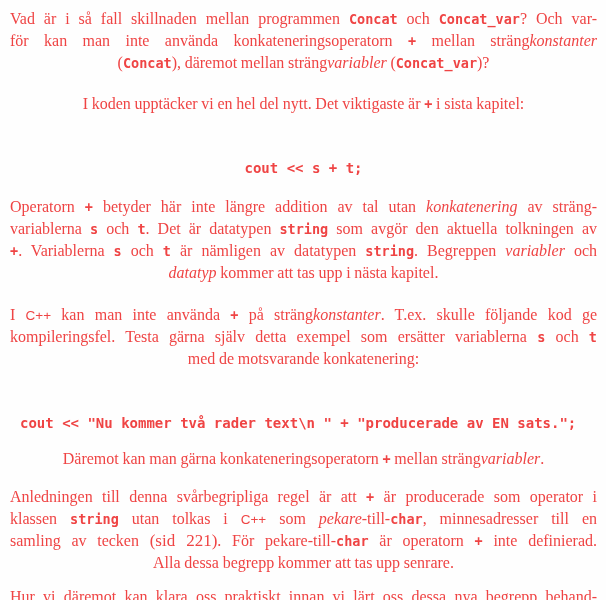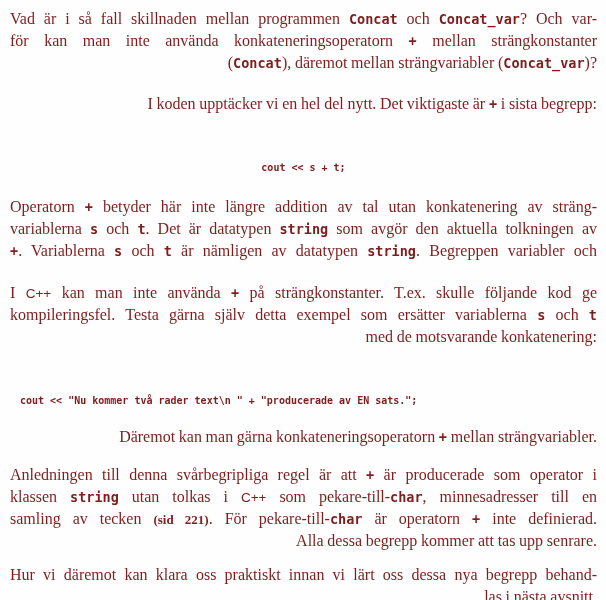--- a/index.html
+++ b/index.html
@@ -6,56 +6,56 @@
     margin: 0;
     padding: 0;
     background: #ffffff;
   }
   .page {
     position: relative;
     width: 606px;
     height: 600px;
     box-sizing: border-box;
     background: #fefefe;
-    color: #7f1d1d;
+    color: #ef4444;
     padding: 8px 9px 0 10px;
     font-family: "Liberation Serif", serif;
     font-size: 16px;
     line-height: 22px;
     overflow: hidden;
   }
   .para { margin: 0; }
   .line {
     height: 22px;
     overflow: hidden;
-    text-align: right;
+    text-align: center;
     word-spacing: -0.3px;
   }
   .line.j {
     text-align: justify;
     text-align-last: justify;
   }
   
   .s-r { font-style: normal; }
-  .s-i { }
+  .s-i { font-style: italic; }
   .s-c {
     font-family: "DejaVu Sans Mono", monospace;
     font-weight: 700;
     font-size: 13.5px;
   }
   .s-x {
     font-family: "Liberation Sans", sans-serif;
     font-size: 13.5px;
   }
-  .s-sm { font-size: 13px; font-weight: bold; }
+  .s-sm { font-size: 17px; }
   
   .codeline {
     font-family: "DejaVu Sans Mono", monospace;
     font-weight: 700;
-    font-size: 10px;
+    font-size: 14px;
     line-height: 22px;
     height: 22px;
     white-space: pre;
     overflow: hidden;
     margin-top: 42px;
   }
   .codeline.center { text-align: center; }
   .codeline.left { text-align: left; padding-left: 10px; }
   
   #doc > div:nth-child(1) { margin-bottom: 19px; }
@@ -72,27 +72,28 @@
 <body>
 
 <div class="page">
   <div id="doc">
       <div class="para">
         <div class="line j"><span class="s-r">Vad är i så fall skillnaden mellan programmen </span><span class="s-c">Concat</span><span class="s-r"> och </span><span class="s-c">Concat_var</span><span class="s-r">? Och var-</span></div>
         <div class="line j"><span class="s-r">för kan man inte använda konkateneringsoperatorn </span><span class="s-c">+</span><span class="s-r"> mellan sträng</span><span class="s-i">konstanter</span></div>
         <div class="line"><span class="s-r">(</span><span class="s-c">Concat</span><span class="s-r">), däremot mellan sträng</span><span class="s-i">variabler</span><span class="s-r"> (</span><span class="s-c">Concat_var</span><span class="s-r">)?</span></div>
       </div>
       <div class="para">
-        <div class="line"><span class="s-r">I koden upptäcker vi en hel del nytt. Det viktigaste är </span><span class="s-c">+</span><span class="s-r"> i sista begrepp:</span></div>
+        <div class="line"><span class="s-r">I koden upptäcker vi en hel del nytt. Det viktigaste är </span><span class="s-c">+</span><span class="s-r"> i sista kapitel:</span></div>
       </div>
       <div class="codeline center">cout &lt;&lt; s + t;</div>
       <div class="para">
         <div class="line j"><span class="s-r">Operatorn </span><span class="s-c">+</span><span class="s-r"> betyder här inte längre addition av tal utan </span><span class="s-i">konkatenering</span><span class="s-r"> av sträng-</span></div>
         <div class="line j"><span class="s-r">variablerna </span><span class="s-c">s</span><span class="s-r"> och </span><span class="s-c">t</span><span class="s-r">. Det är datatypen </span><span class="s-c">string</span><span class="s-r"> som avgör den aktuella tolkningen av</span></div>
         <div class="line j"><span class="s-c">+</span><span class="s-r">. Variablerna </span><span class="s-c">s</span><span class="s-r"> och </span><span class="s-c">t</span><span class="s-r"> är nämligen av datatypen </span><span class="s-c">string</span><span class="s-r">. Begreppen </span><span class="s-i">variabler</span><span class="s-r"> och</span></div>
+        <div class="line"><span class="s-i">datatyp</span><span class="s-r"> kommer att tas upp i nästa kapitel.</span></div>
       </div>
       <div class="para">
         <div class="line j"><span class="s-r">I </span><span class="s-x">C++</span><span class="s-r"> kan man inte använda </span><span class="s-c">+</span><span class="s-r"> på sträng</span><span class="s-i">konstanter</span><span class="s-r">. T.ex. skulle följande kod ge</span></div>
         <div class="line j"><span class="s-r">kompileringsfel. Testa gärna själv detta exempel som ersätter variablerna </span><span class="s-c">s</span><span class="s-r"> och </span><span class="s-c">t</span></div>
         <div class="line"><span class="s-r">med de motsvarande konkatenering:</span></div>
       </div>
       <div class="codeline left">cout &lt;&lt; "Nu kommer två rader text\n " + "producerade av EN sats.";</div>
       <div class="para">
         <div class="line"><span class="s-r">Däremot kan man gärna konkateneringsoperatorn </span><span class="s-c">+</span><span class="s-r"> mellan sträng</span><span class="s-i">variabler</span><span class="s-r">.</span></div>
       </div>

